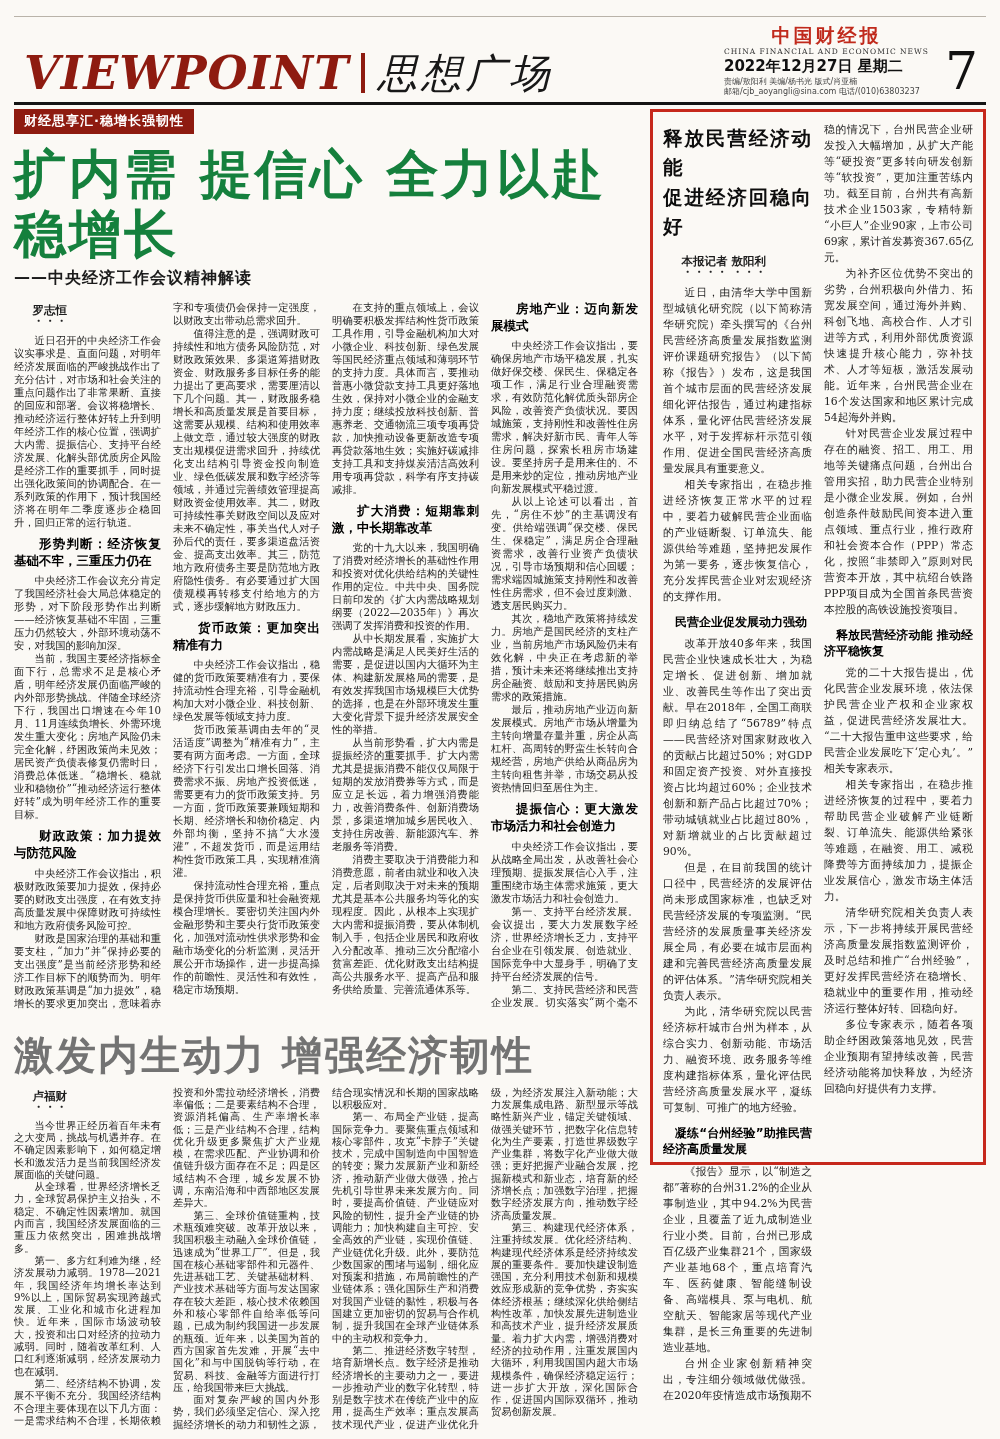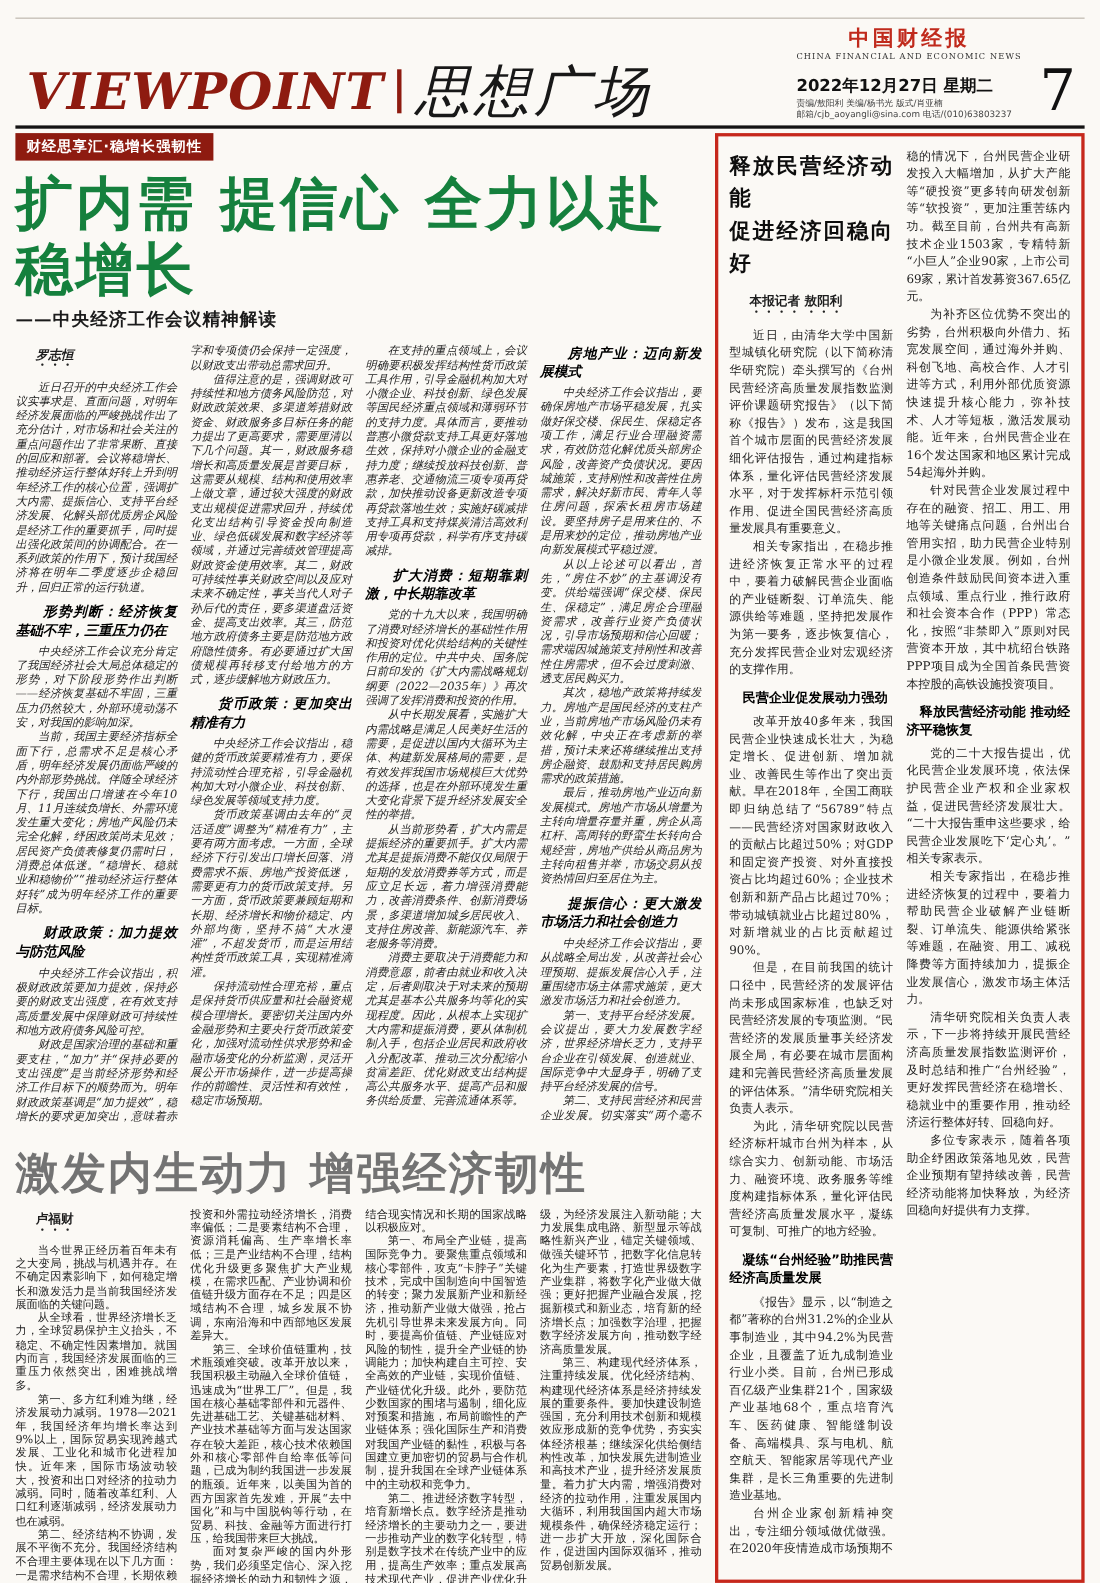--- a/index.html
+++ b/index.html
@@ -9,42 +9,42 @@
     font-family:"DejaVu Serif","Liberation Serif",serif;
     position:relative;
   }
   .page{padding:0 14px;}
   .top-rule{margin-top:16px;border-top:1px solid #b9b3a9;}
   
   header{display:flex;align-items:flex-end;justify-content:space-between;padding:8px 4px 6px 10px;}
   .section-title{display:flex;align-items:center;gap:12px;font-style:italic;}
   .sec-en{font-size:46px;font-weight:700;color:var(--accent,#7c150e);letter-spacing:1px;line-height:1;}
   .sec-bar{display:inline-block;width:4px;height:40px;background:var(--accent,#7c150e);}
-  .sec-cn{font-size:50px;color:#181818;letter-spacing:4px;line-height:1;font-weight:400;}
+  .sec-cn{font-size:40px;color:#181818;letter-spacing:4px;line-height:1;font-weight:400;}
   .masthead{margin-left:auto;margin-right:14px;text-align:left;line-height:1.15;}
   .mh-logo{font-size:19px;font-weight:700;color:var(--brand,#c02a1c);letter-spacing:3px;text-align:center;}
   .mh-en{font-size:7.5px;letter-spacing:1px;color:#333;text-align:center;margin-top:1px;}
-  .mh-date{font-size:15px;font-weight:700;color:#111;font-family:"DejaVu Sans","Liberation Sans",sans-serif;margin-top:14px;}
+  .mh-date{font-size:15px;font-weight:700;color:#111;font-family:"DejaVu Sans","Liberation Sans",sans-serif;margin-top:2px;}
   .mh-staff,.mh-contact{font-size:8px;color:#444;font-family:"DejaVu Sans","Liberation Sans",sans-serif;margin-top:1px;}
   .pageno{font-size:52px;line-height:0.95;color:#111;padding:0 4px 0 2px;}
   .black-rule{border-bottom:3px solid #141414;}
   
   .content{display:flex;gap:12px;margin-top:4px;}
   .left{width:624px;flex:0 0 624px;}
-  .boxed{width:336px;flex:0 0 336px;border:3px solid var(--box,#c6281c);box-sizing:border-box;height:1318px;padding:10px 10px;background:#fbf9f5;}
+  .boxed{width:336px;flex:0 0 336px;border:3px solid var(--box,#c6281c);box-sizing:border-box;height:1056px;padding:10px 10px;background:#fbf9f5;}
   
   .kicker{display:inline-block;background:var(--accent,#8e1b10);color:#fff;
     font-family:"DejaVu Sans","Liberation Sans",sans-serif;font-weight:700;font-size:13px;
     padding:3px 10px 4px;letter-spacing:1px;}
   h1.headline{font-size:52px;font-weight:700;letter-spacing:3px;margin:10px 0 4px;line-height:1.15;color:#15803d;}
   .dek{font-size:16px;font-weight:700;margin:2px 0 12px;letter-spacing:1px;}
   h1.headline2{font-size:40px;font-weight:700;letter-spacing:2px;margin:18px 0 10px;line-height:1.1;color:#737373;}
   
   .body-cols{text-align:justify;color:#1d1d1d;overflow:hidden;column-fill:auto;}
-  .main-cols{column-count:4;column-gap:12px;height:714px;font-size:10.3px;line-height:13px;font-style:italic;}
+  .main-cols{column-count:4;column-gap:12px;height:714px;font-size:10.3px;line-height:13px;}
   .second-cols{column-count:4;column-gap:12px;height:352px;font-size:10.2px;line-height:12.3px;}
   .box-cols{column-count:2;column-gap:12px;height:1284px;font-size:10.8px;line-height:16px;}
   .blk-p{margin:0;text-indent:2em;}
   .blk-h3{font-size:12.5px;font-weight:700;margin:7px 0 5px;text-indent:2em;line-height:1.35;
     font-family:"DejaVu Sans","Liberation Sans",sans-serif;color:#000;}
   .box-cols .blk-h3{text-indent:1em;font-size:12px;margin:9px 0 6px;}
   .blk-byline{font-weight:700;font-size:11.5px;margin:2px 0 10px;padding-left:1.6em;
     font-family:"DejaVu Sans","Liberation Sans",sans-serif;
     -webkit-text-emphasis:filled dot #222;text-emphasis:filled dot #222;
     -webkit-text-emphasis-position:under right;text-emphasis-position:under right;}

